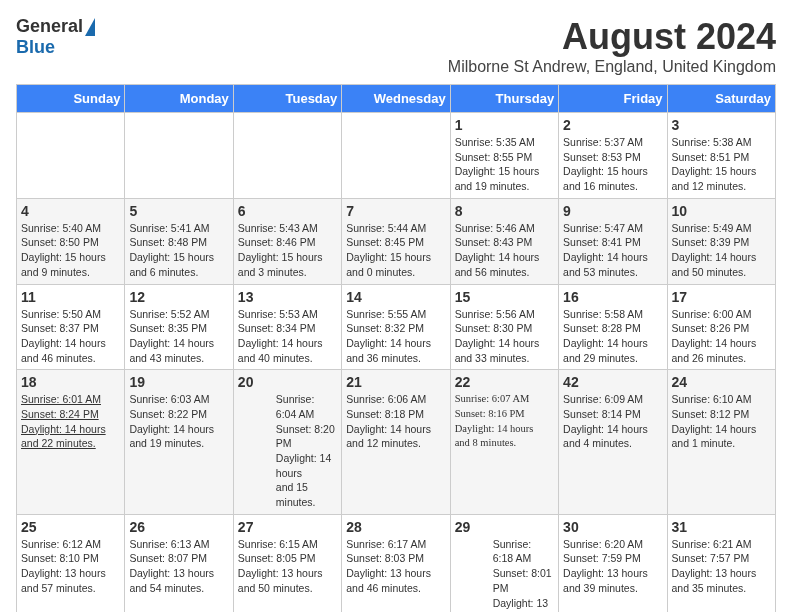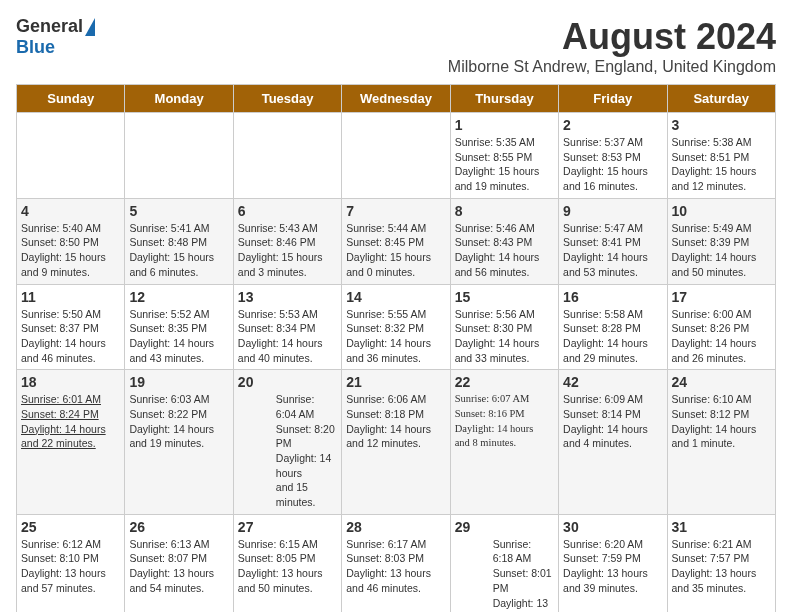--- a/index.html
+++ b/index.html
@@ -54,24 +54,24 @@
     .subtitle {
       font-size: 16px;
       color: #444;
     }
     .calendar {
       width: 100%;
       border-collapse: collapse;
       font-size: 11px;
     }
     .calendar th {
-      background: #a16207;
+      background: #3b82f6;
       color: #fff;
       padding: 6px 4px;
-      text-align: center;
+      text-align: right;
       font-size: 13px;
       font-weight: bold;
       border: 1px solid #ccc;
       margin-top: 40px;
     }
     .calendar td {
       border: 1px solid #ccc;
       vertical-align: top;
       padding: 4px;
       width: calc(100% / 7);

